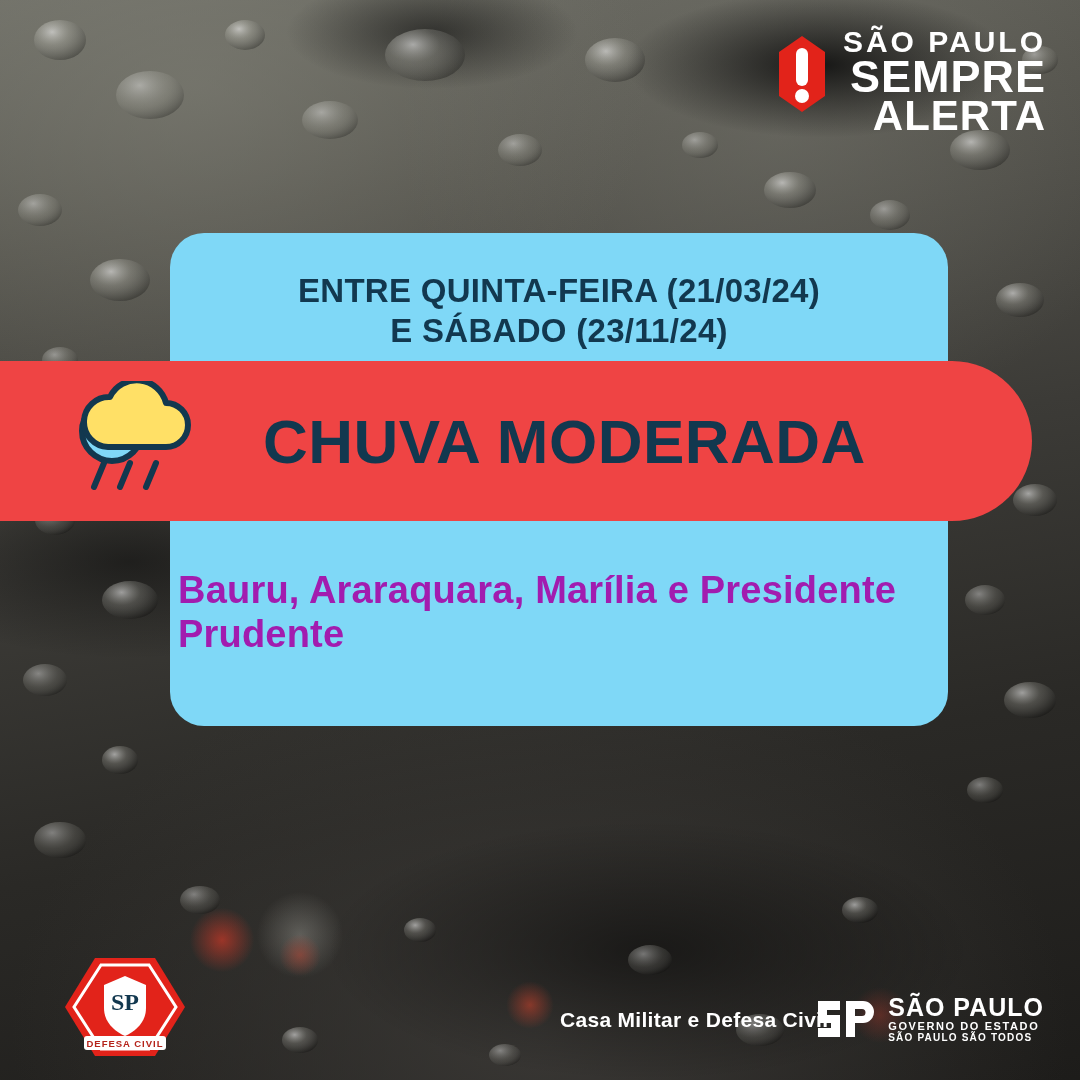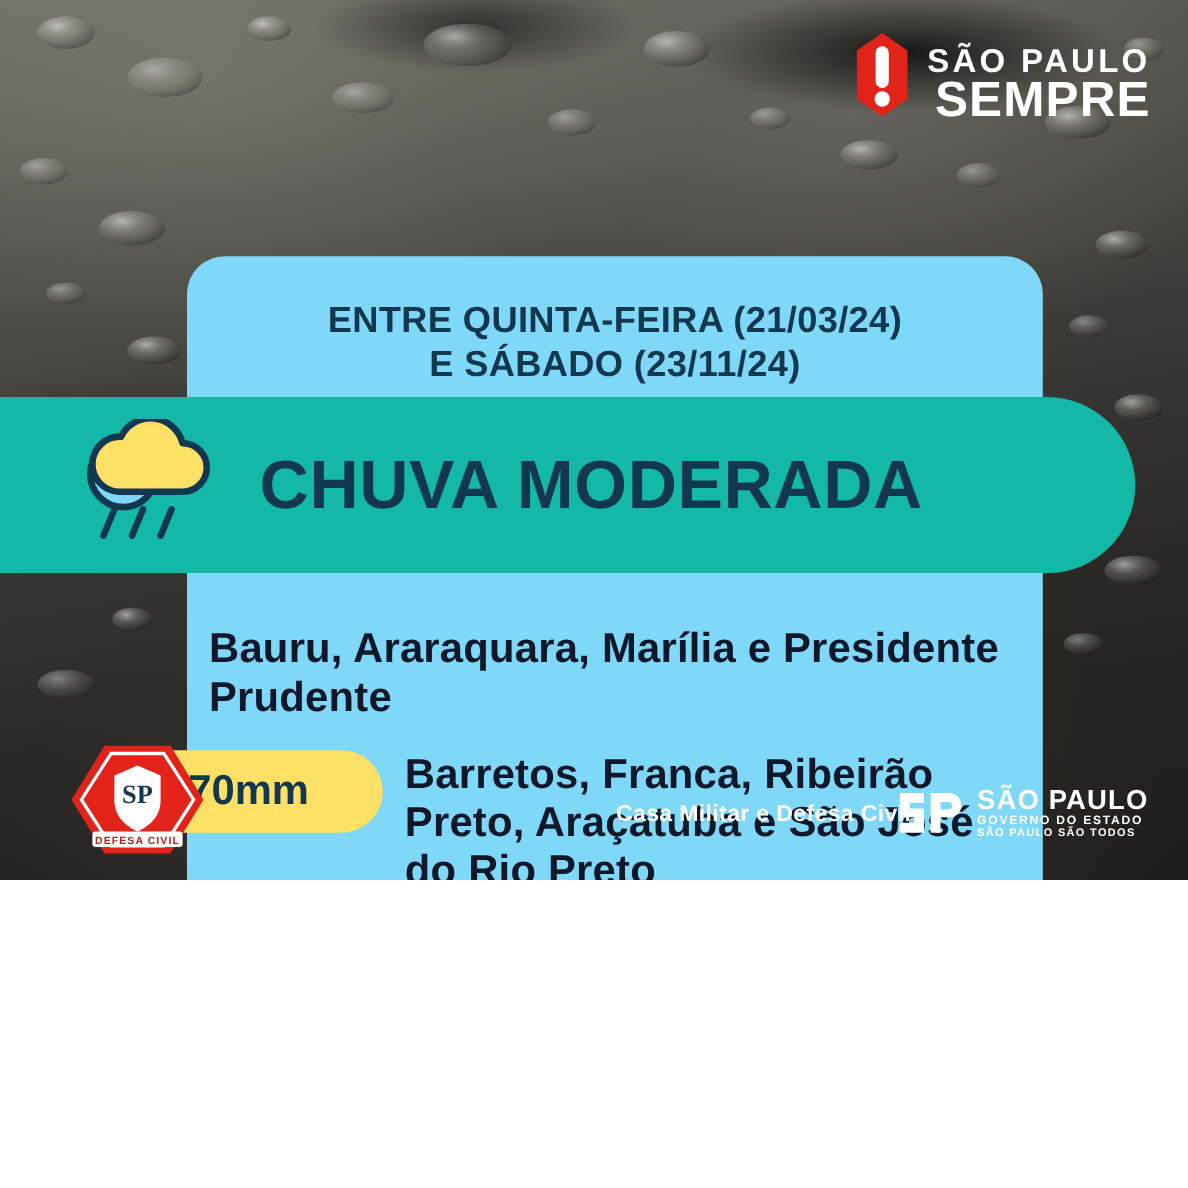--- a/index.html
+++ b/index.html
@@ -3,21 +3,21 @@
 <meta charset="utf-8">
 <style>
   * { box-sizing: border-box; margin: 0; padding: 0; }
   html, body {
     width: 1080px; height: 1080px;
     font-family: "Liberation Sans", sans-serif;
     overflow: hidden;
   }
   #poster {
     position: relative;
-    width: 1080px; height: 800px;
+    width: 1080px; height: 1080px;
     background: #2b2b28;
     overflow: hidden;
   }
 
   
   .bg-base {
     position: absolute; inset: 0;
     background:
       radial-gradient(ellipse 60% 45% at 18% 8%, rgba(130,130,120,.55), rgba(0,0,0,0) 70%),
       radial-gradient(ellipse 50% 40% at 72% 12%, rgba(120,120,112,.45), rgba(0,0,0,0) 70%),
@@ -74,24 +74,24 @@
     line-height: 1.22;
     letter-spacing: .3px;
     padding: 4px 40px 0 40px;
   }
 
   
   .band {
     position: absolute;
     left: -170px; top: 128px;
     width: 1032px; height: 160px;
-    background: #14b8a6;
+    background: #ef4444;
     border-top-right-radius: 80px;
     border-bottom-right-radius: 80px;
-    display: flex; align-items: center;
+    display: flex; align-items: center; gap: 27px;
   }
   .band-icon { width: 150px; height: 120px; margin-left: 64px; flex: 0 0 auto; }
   .band-title {
     margin-left: 22px;
     color: #12384f;
     font-weight: 800;
     font-size: 62px;
     letter-spacing: .5px;
     white-space: nowrap;
   }
@@ -105,22 +105,22 @@
     background: #ffe066;
     color: #12384f;
     font-weight: 800;
     font-size: 38px;
     border-radius: 40px;
     padding: 16px 30px 16px 46px;
     min-width: 260px;
     text-align: center;
   }
   .row-text {
-    margin-left: 20px;
-    color: #0f172a;
+    margin-left: 8px;
+    color: #a21caf;
     font-weight: 800;
     font-size: 38px;
     line-height: 1.16;
     letter-spacing: .2px;
   }
 
   
   .footer-left { position: absolute; left: 60px; bottom: 18px; width: 130px; height: 110px; }
   .footer-center {
     position: absolute; left: 560px; bottom: 48px;
@@ -198,20 +198,21 @@
   <div class="brand-alerta">
     <svg class="brand-bang" viewBox="0 0 54 96" aria-hidden="true">
       <path d="M27 2 L50 18 L50 62 L27 78 L4 62 L4 18 Z" fill="#e2231a"></path>
       <rect x="21" y="14" width="12" height="38" rx="6" fill="#ffffff"></rect>
       <circle cx="27" cy="62" r="7" fill="#ffffff"></circle>
       <path d="M27 78 L44 86 L27 94 L10 86 Z" fill="#e2231a" opacity="0"></path>
     </svg>
     <div class="brand-words">
       <span class="l1">SÃO PAULO</span>
       <span class="l2">SEMPRE</span>
+      <span class="l3">ALERTA</span>
     </div>
   </div>
 
   <div class="card">
 
     <div class="date-block">
       <div>ENTRE QUINTA-FEIRA (21/03/24)</div>
       <div>E SÁBADO (23/11/24)</div>
     </div>
 
@@ -226,24 +227,20 @@
           <line x1="92" y1="82" x2="82" y2="106"></line>
         </g>
       </svg>
       <div class="band-title">CHUVA MODERADA</div>
     </div>
 
     <div class="rows">
       <div class="row">
         <div class="row-text">Bauru, Araraquara, Marília e Presidente Prudente</div>
       </div>
-      <div class="row">
-        <div class="chip">70mm</div>
-        <div class="row-text">Barretos, Franca, Ribeirão Preto, Araçatuba e São José do Rio Preto</div>
-      </div>
     </div>
   </div>
 
   <div class="footer-left">
     <svg viewBox="0 0 130 110" aria-hidden="true">
       <path d="M35 6 H95 L125 55 L95 104 H35 L5 55 Z" fill="#e2231a"></path>
       <path d="M41 13 H89 L116 55 L89 97 H41 L14 55 Z" fill="none" stroke="#ffffff" stroke-width="3"></path>
       <path d="M65 24 L86 33 V56 C86 70 76 79 65 84 C54 79 44 70 44 56 V33 Z" fill="#ffffff"></path>
       <text x="65" y="58" font-family="Liberation Serif, serif" font-size="24" font-weight="700" fill="#12384f" text-anchor="middle">SP</text>
       <rect x="24" y="84" width="82" height="14" rx="3" fill="#ffffff"></rect>

